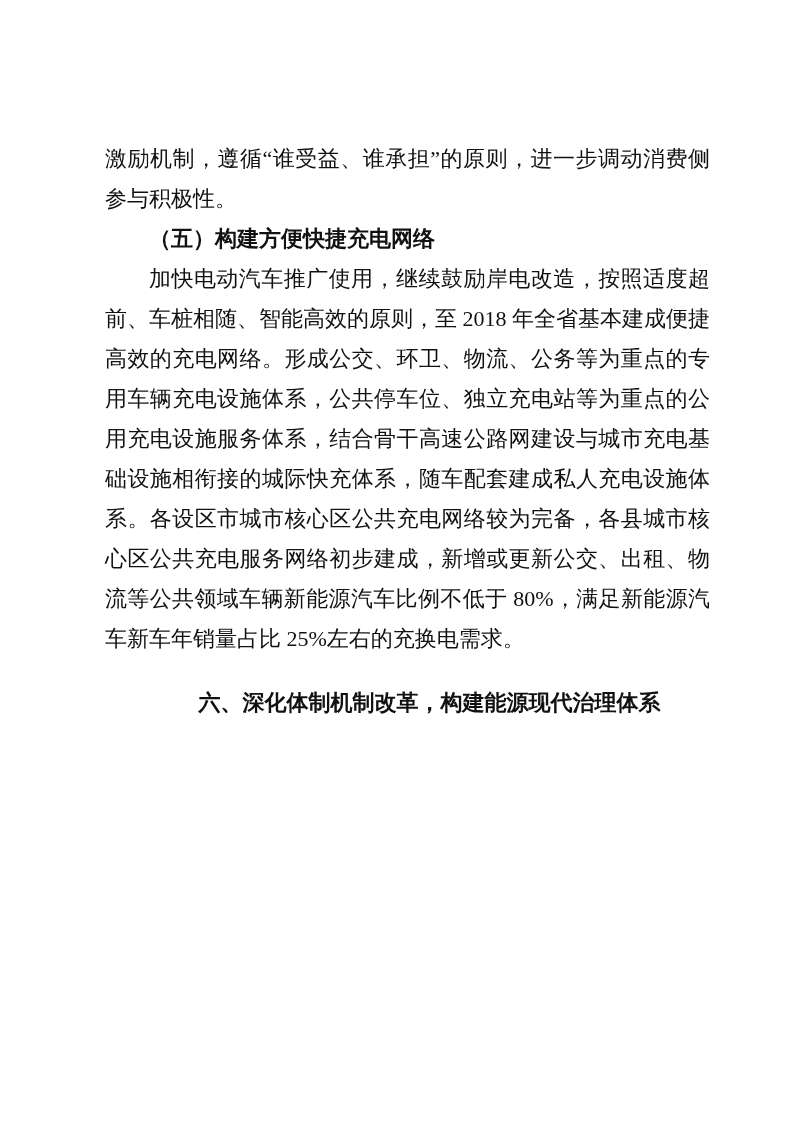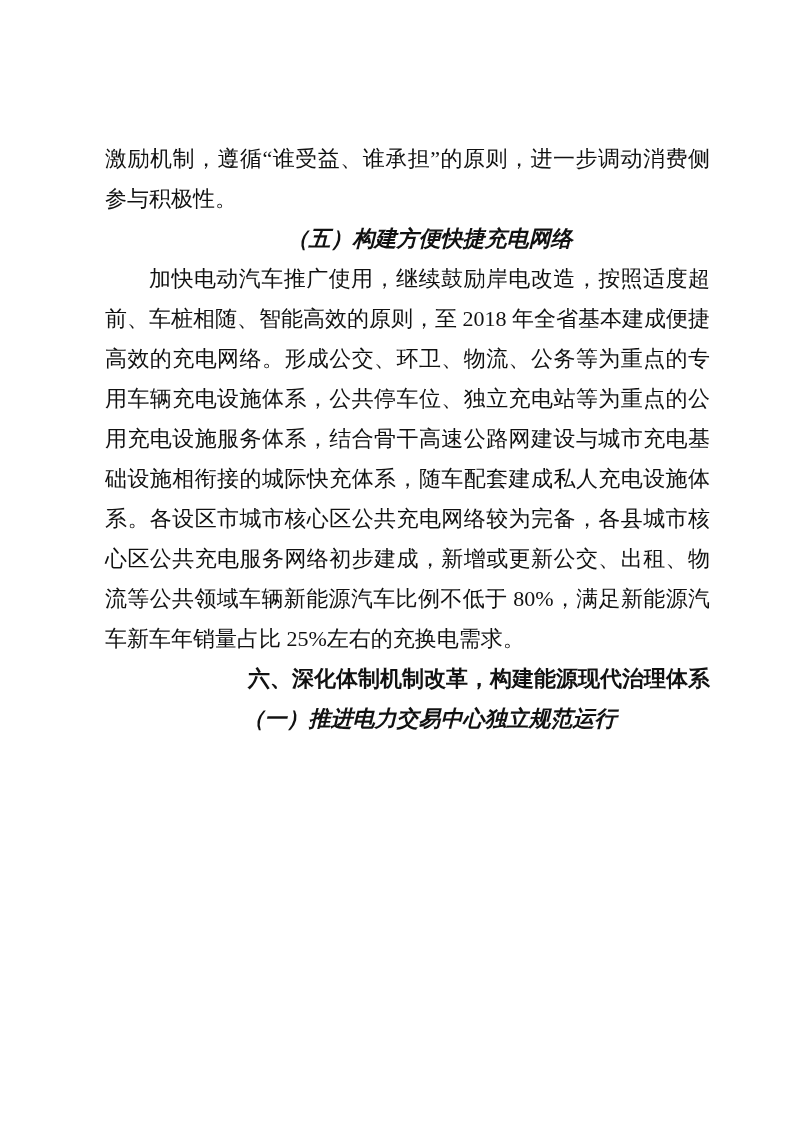--- a/index.html
+++ b/index.html
@@ -19,28 +19,28 @@
     width: 605px;
     font-size: 22px;
     line-height: 40px;
   }
   .block { margin: 0; text-align: justify; }
   .body, .body-continuation { text-indent: 2em; }
   .body-continuation { text-indent: 0; }
   .heading1 {
     font-weight: bold;
     text-indent: 2em;
-    text-align: right;
+    text-align: center;
     font-family: "Liberation Sans", "DejaVu Sans", sans-serif;
+    margin-top: 24px;
   }
   .heading2 {
     font-weight: bold;
     text-indent: 2em;
-    text-align: center;
-    font-style: italic;
+    text-align: left;
   }
   .footer {
     position: absolute;
     top: 1028px;
     right: 92px;
     font-size: 22px;
     line-height: 30px;
     color: #222222;
     letter-spacing: 1px;
   }
@@ -48,18 +48,17 @@
 </style>
 </head>
 <body>
 
 <div class="page">
   <div class="content">
       <div class="block body-continuation">激励机制，遵循“谁受益、谁承担”的原则，进一步调动消费侧参与积极性。</div>
       <div class="block heading2">（五）构建方便快捷充电网络</div>
       <div class="block body">加快电动汽车推广使用，继续鼓励岸电改造，按照适度超前、车桩相随、智能高效的原则，至 2018 年全省基本建成便捷高效的充电网络。形成公交、环卫、物流、公务等为重点的专用车辆充电设施体系，公共停车位、独立充电站等为重点的公用充电设施服务体系，结合骨干高速公路网建设与城市充电基础设施相衔接的城际快充体系，随车配套建成私人充电设施体系。各设区市城市核心区公共充电网络较为完备，各县城市核心区公共充电服务网络初步建成，新增或更新公交、出租、物流等公共领域车辆新能源汽车比例不低于 80%，满足新能源汽车新车年销量占比 25%左右的充换电需求。</div>
       <div class="block heading1">六、深化体制机制改革，构建能源现代治理体系</div>
-      <div class="block heading2">（一）推进电力交易中心独立规范运行</div>
     </div>
   <div class="footer">
     <span class="dash">—</span><span>31</span><span class="dash">—</span>
   </div>
 </div>
 
 </body></html>

